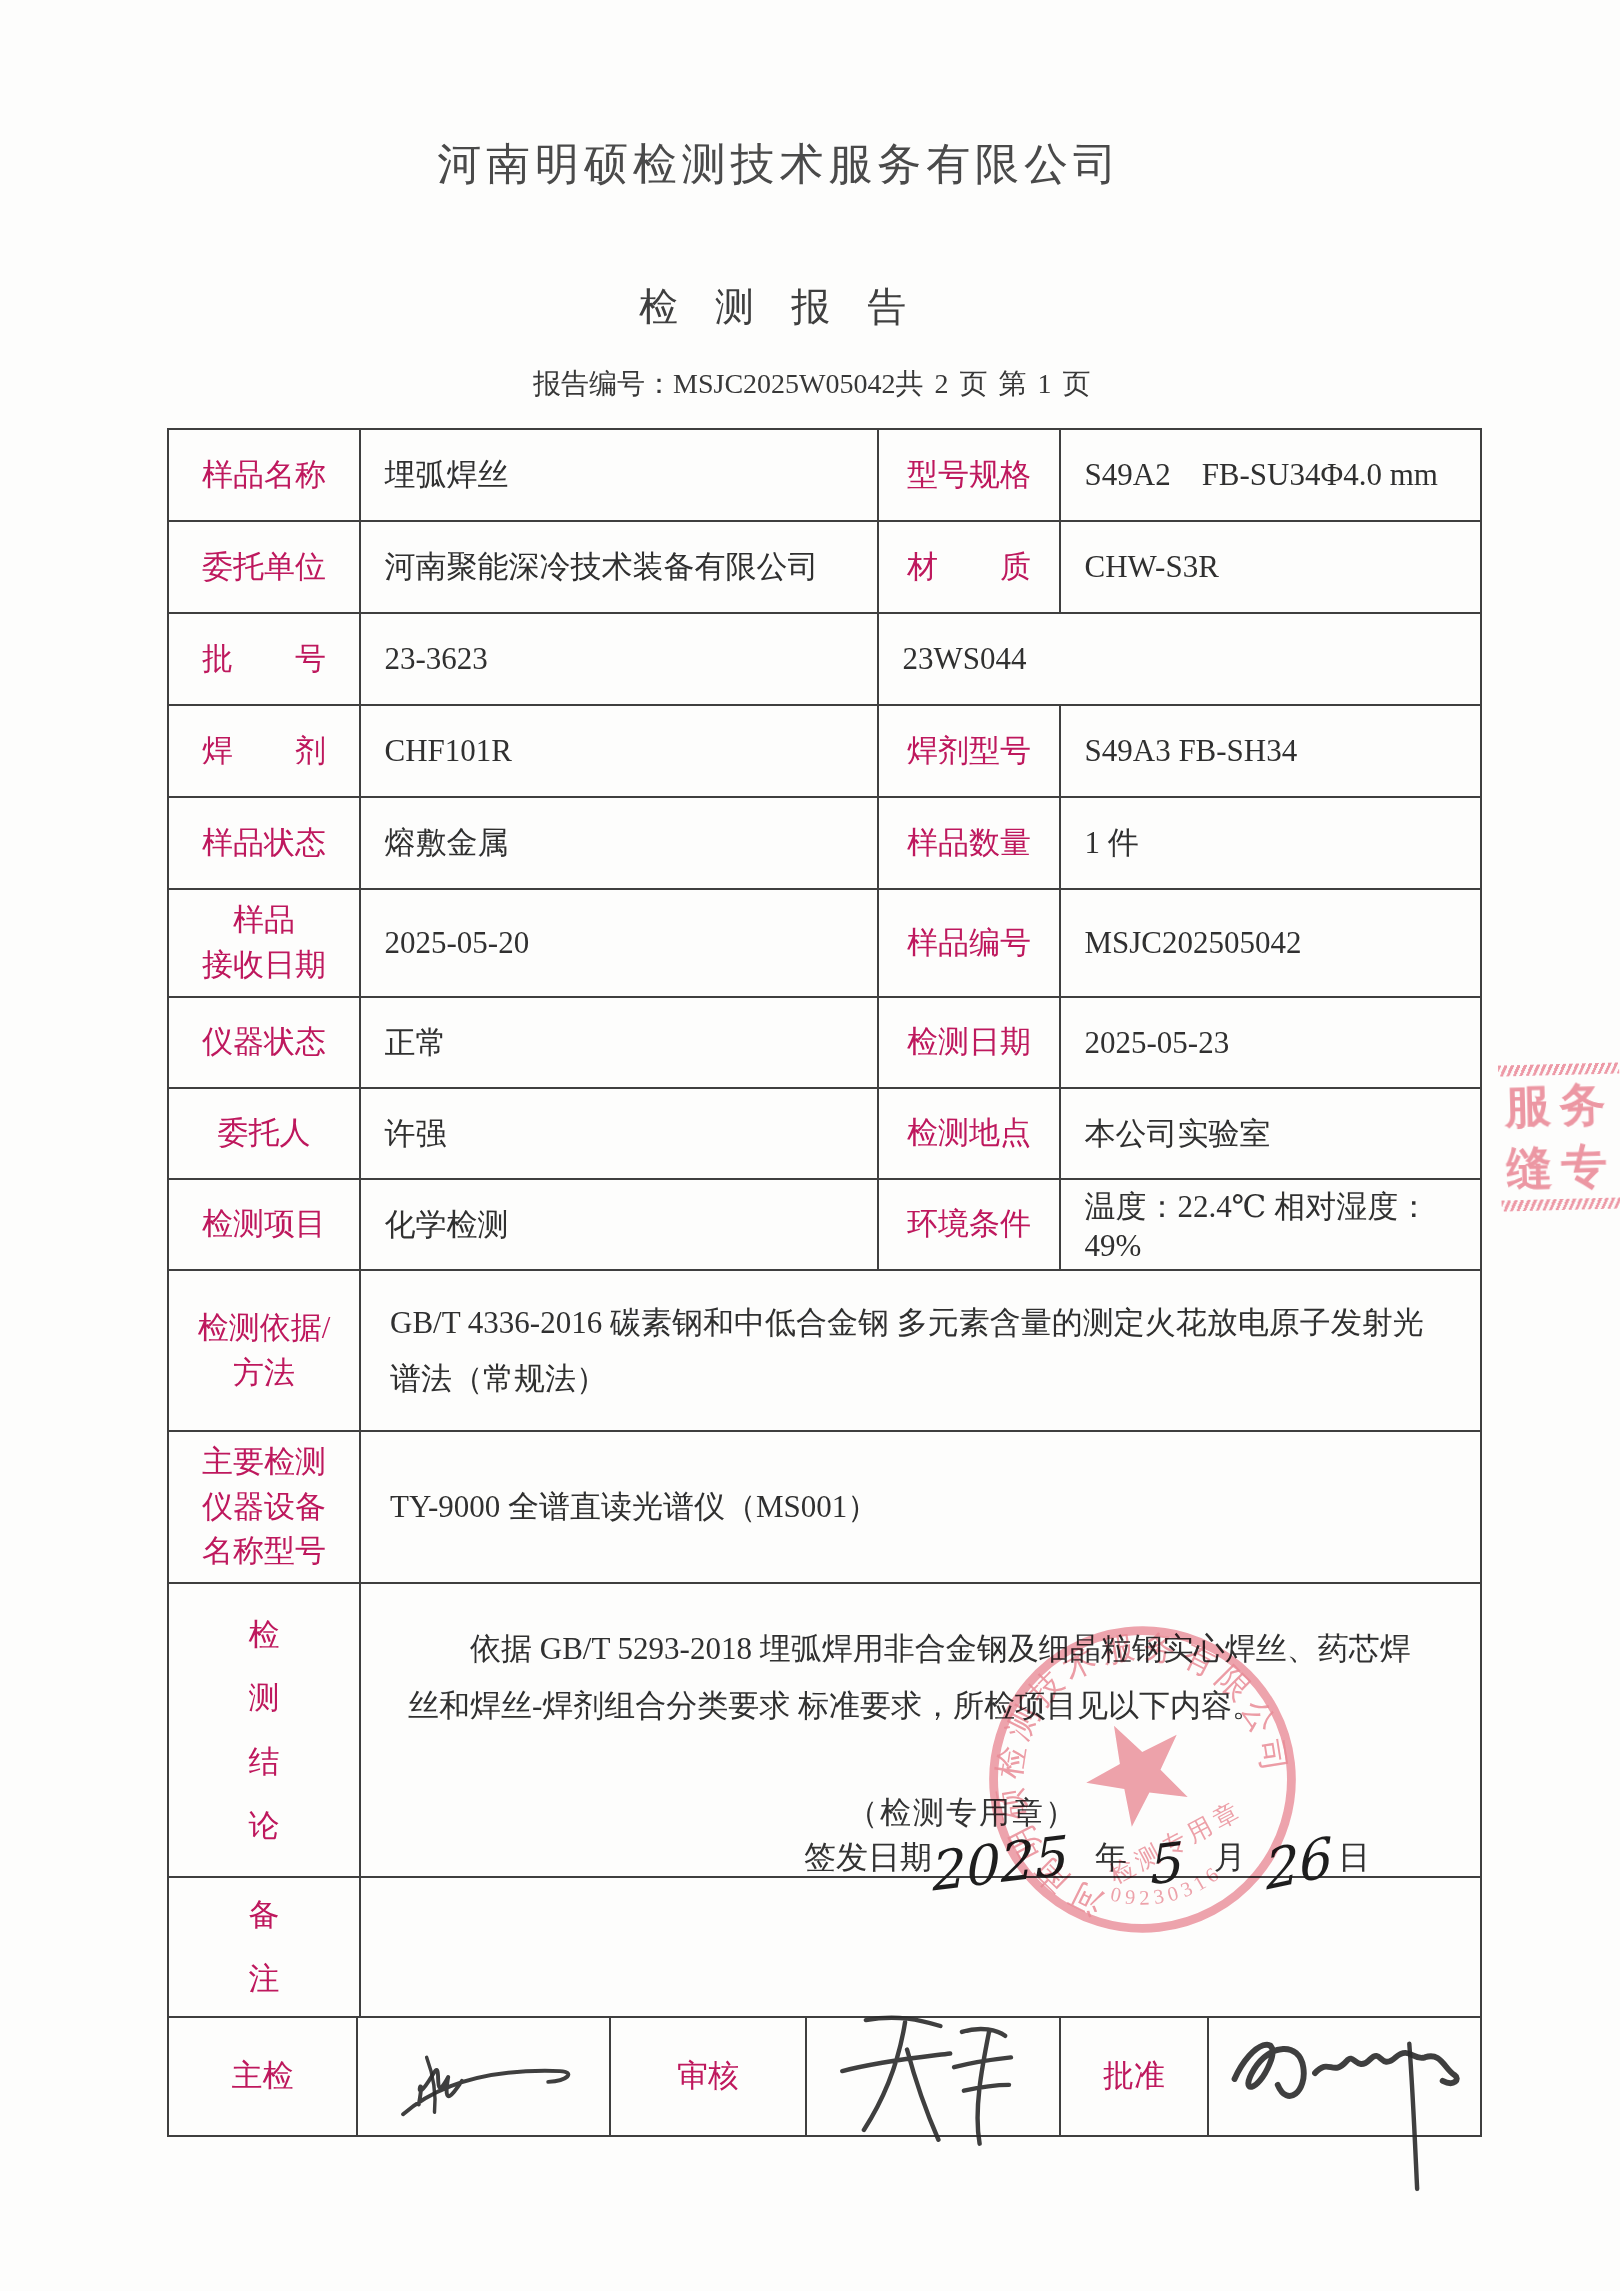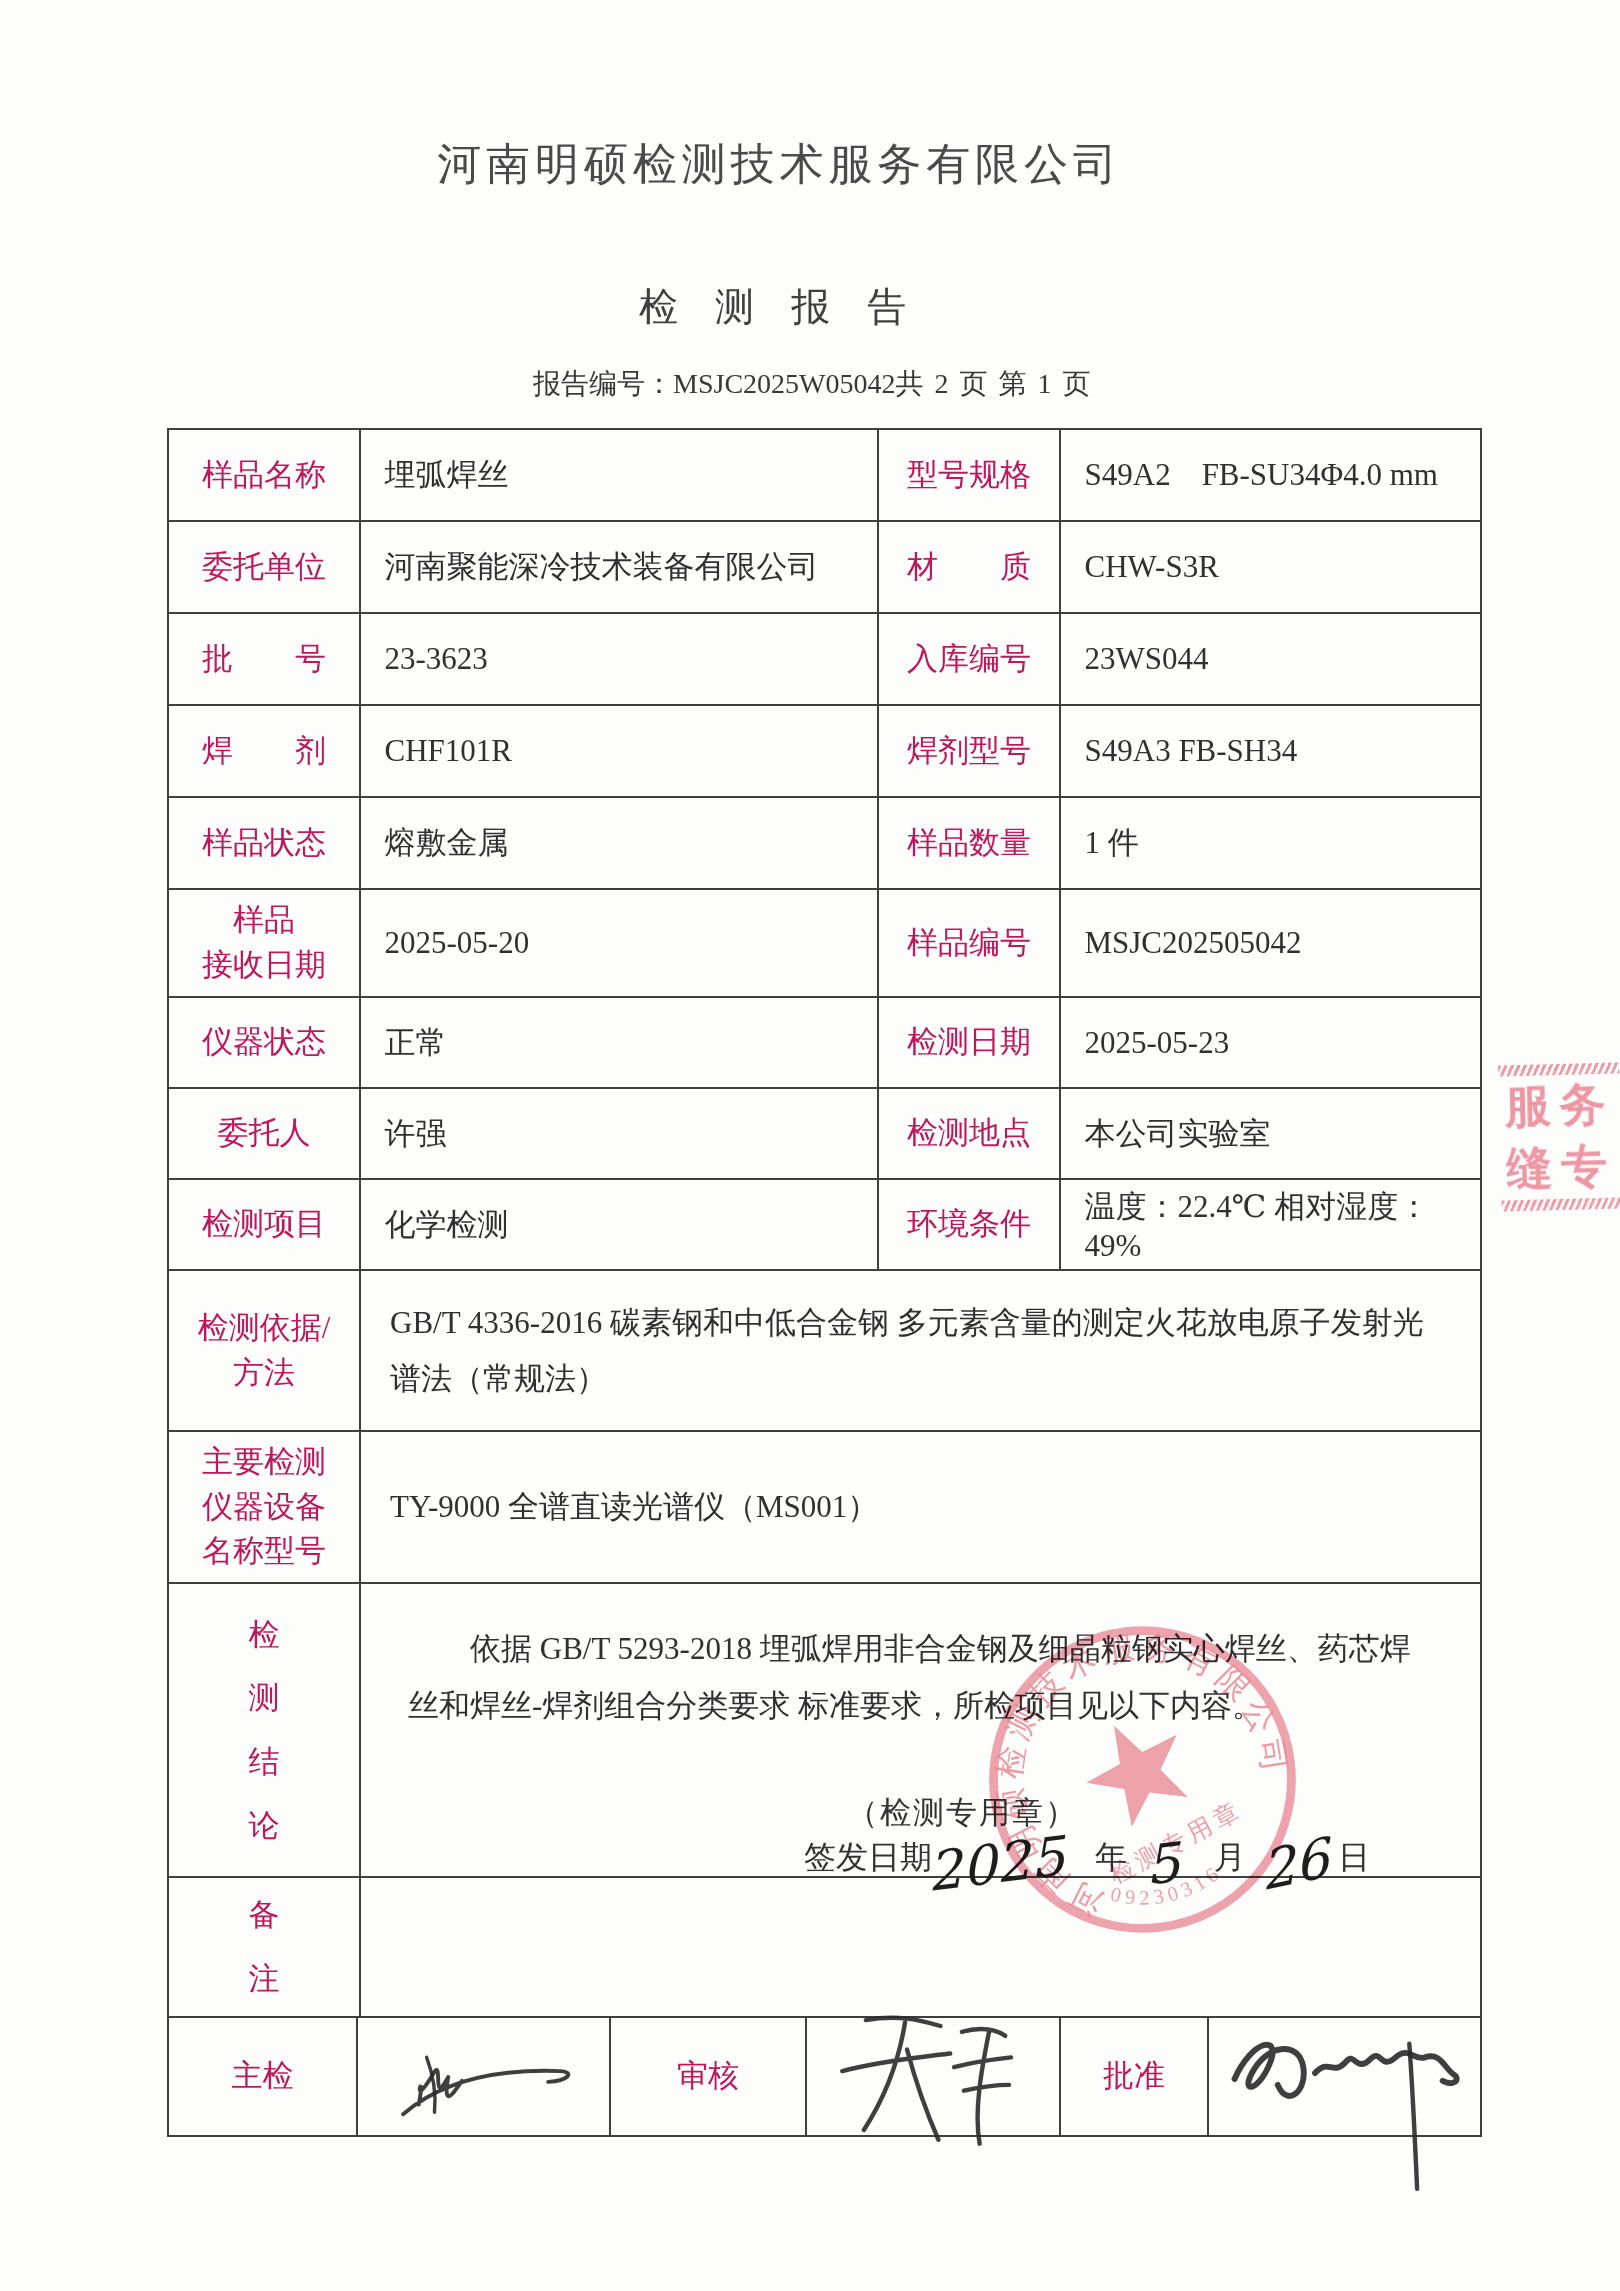--- a/index.html
+++ b/index.html
@@ -142,21 +142,20 @@
     <div class="row h94">
       <div class="c lc w1">委托单位</div>
       <div class="c vc w2">河南聚能深冷技术装备有限公司</div>
       <div class="c lc w3">材　　质</div>
       <div class="c vc w4">CHW-S3R</div>
     </div>
 
     <div class="row h94">
       <div class="c lc w1">批　　号</div>
       <div class="c vc w2">23-3623</div>
-      <div class="c lc w3">入库编号</div>
       <div class="c vc w4">23WS044</div>
     </div>
 
     <div class="row h94">
       <div class="c lc w1">焊　　剂</div>
       <div class="c vc w2">CHF101R</div>
       <div class="c lc w3">焊剂型号</div>
       <div class="c vc w4">S49A3 FB-SH34</div>
     </div>
 

